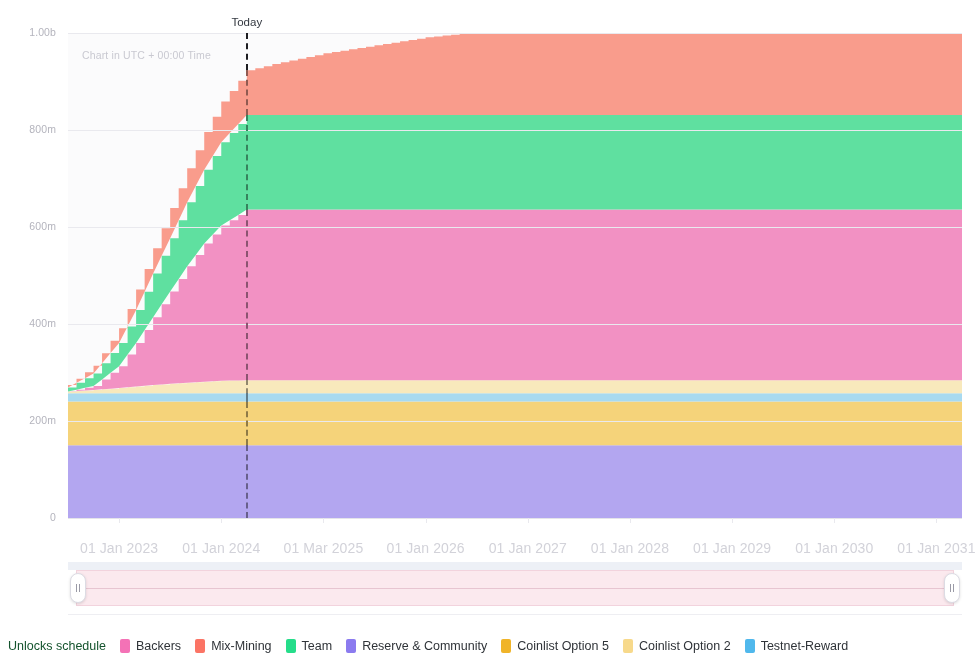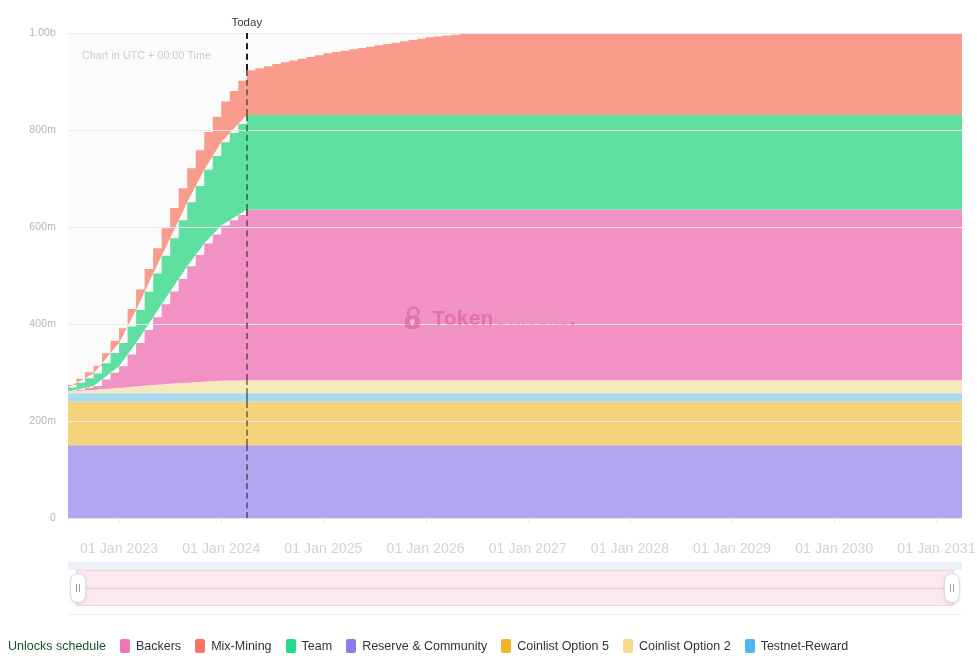--- a/index.html
+++ b/index.html
@@ -191,21 +191,21 @@
       <div class="ylabel" style="top: 123px;">800m</div>
       <div class="ylabel" style="top: 26px;">1.00b</div>
     </div>
 
   <div class="axisline-bottom"></div>
   <div id="xlabel-host">
       <div class="xlabel" style="left: 119.086px;">01 Jan 2023</div>
       <div class="xtick" style="left: 119.086px;"></div>
       <div class="xlabel" style="left: 221.257px;">01 Jan 2024</div>
       <div class="xtick" style="left: 221.257px;"></div>
-      <div class="xlabel" style="left: 323.429px;">01 Jan 2025</div>
+      <div class="xlabel" style="left: 323.429px;">01 Mar 2025</div>
       <div class="xtick" style="left: 323.429px;"></div>
       <div class="xlabel" style="left: 425.6px;">01 Jan 2026</div>
       <div class="xtick" style="left: 425.6px;"></div>
       <div class="xlabel" style="left: 527.771px;">01 Jan 2027</div>
       <div class="xtick" style="left: 527.771px;"></div>
       <div class="xlabel" style="left: 629.943px;">01 Jan 2028</div>
       <div class="xtick" style="left: 629.943px;"></div>
       <div class="xlabel" style="left: 732.114px;">01 Jan 2029</div>
       <div class="xtick" style="left: 732.114px;"></div>
       <div class="xlabel" style="left: 834.286px;">01 Jan 2030</div>
@@ -221,29 +221,20 @@
       <div class="today-line-top" style="left: 245.8px; top: 33px; height: 37.345px;"></div>
       <div class="today-line-seg" style="left: 245.8px; top: 70.345px; height: 44.62px; border-left-color: rgb(144, 90, 81);"></div>
       <div class="today-line-seg" style="left: 245.8px; top: 114.965px; height: 94.575px; border-left-color: rgb(55, 130, 93);"></div>
       <div class="today-line-seg" style="left: 245.8px; top: 209.54px; height: 170.72px; border-left-color: rgb(140, 84, 113);"></div>
       <div class="today-line-seg" style="left: 245.8px; top: 380.26px; height: 13.095px; border-left-color: rgb(144, 135, 109);"></div>
       <div class="today-line-seg" style="left: 245.8px; top: 393.355px; height: 8.245px; border-left-color: rgb(97, 126, 139);"></div>
       <div class="today-line-seg" style="left: 245.8px; top: 401.6px; height: 43.65px; border-left-color: rgb(142, 122, 71);"></div>
       <div class="today-line-seg" style="left: 245.8px; top: 445.25px; height: 72.75px; border-left-color: rgb(104, 96, 139);"></div>
     </div>
 
-  <div class="watermark">
-    <svg width="22" height="26" viewBox="0 0 22 26">
-      <path d="M6 11 V7.5 A5 5 0 0 1 16 7.5 V9" fill="none" stroke="#d9629b" stroke-width="2.6" stroke-linecap="round"></path>
-      <rect x="2.5" y="10.5" width="15" height="13.5" rx="5" fill="#d9629b"></rect>
-      <circle cx="10" cy="16.4" r="2.5" fill="#fbd2e4"></circle>
-      <rect x="8.9" y="16.4" width="2.2" height="4.4" rx="1.1" fill="#fbd2e4"></rect>
-    </svg>
-    <div class="wm-text"><span class="wm-bold">Token</span><span class="wm-light">Unlocks</span><span class="wm-dot">.</span></div>
-  </div>
 
   <div class="range-wrap">
     <div class="range-track-outer"></div>
     <div class="range-selected"></div>
     <div class="range-midline"></div>
     <div class="range-handle handle-left">
       <i></i>
         <i></i>
     </div>
     <div class="range-handle handle-right">

